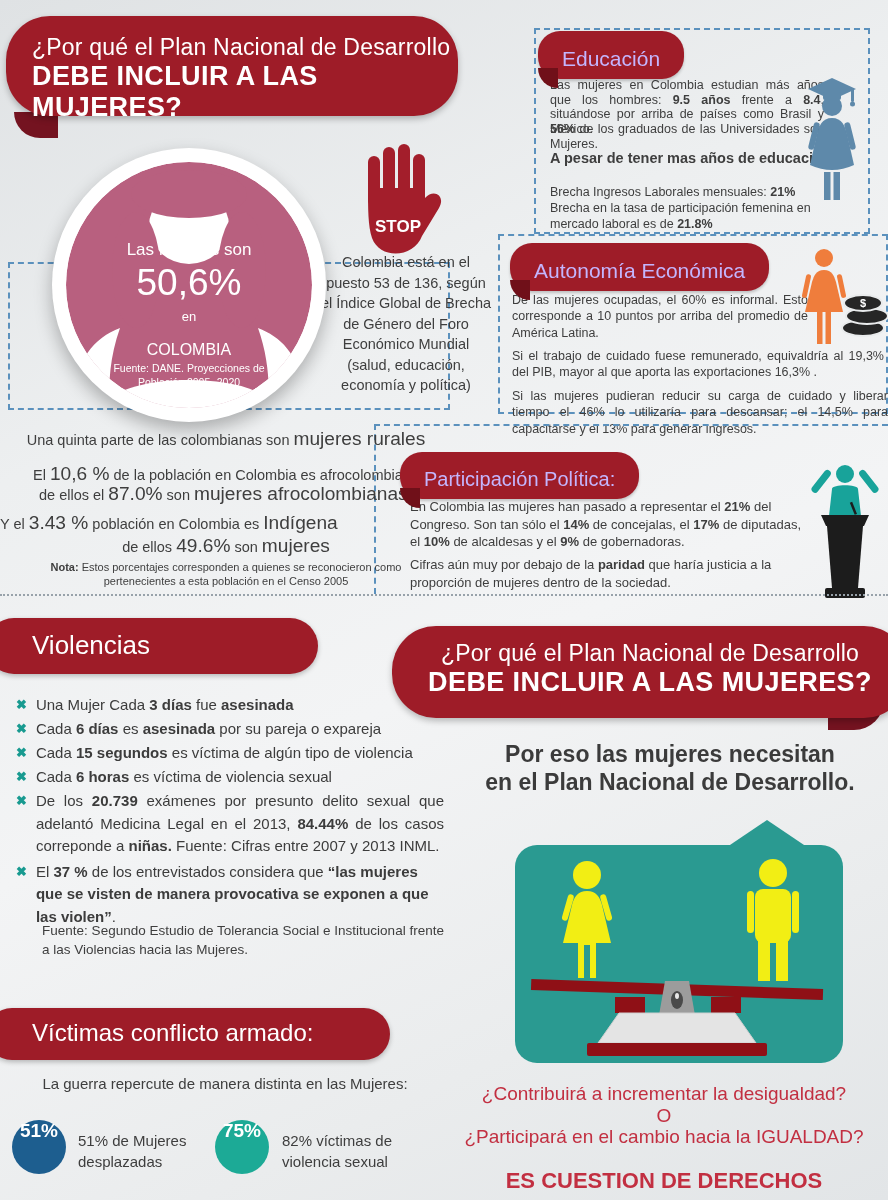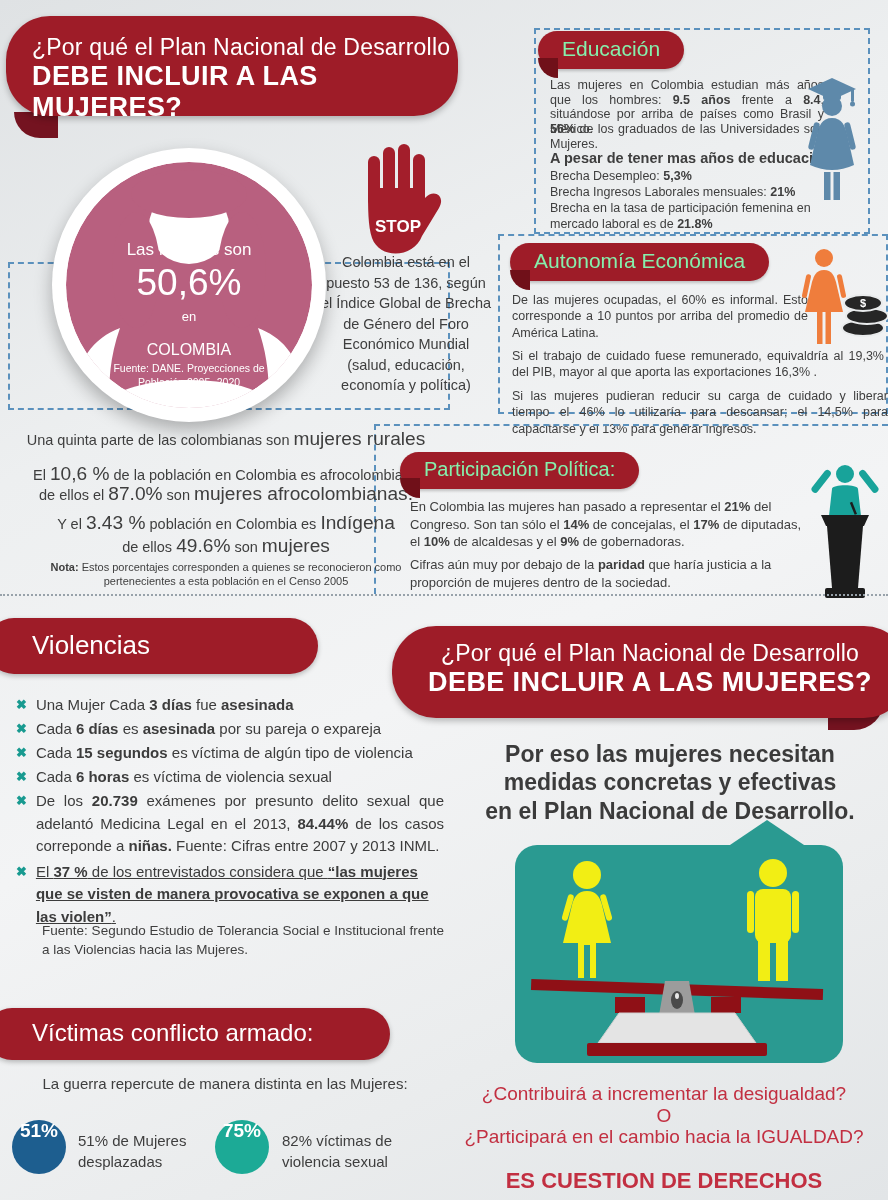--- a/index.html
+++ b/index.html
@@ -13,21 +13,21 @@
   
   .banner{position:absolute;background:#9e1c28;color:#fff;border-radius:44px;z-index:3;
           box-shadow:0 3px 6px rgba(0,0,0,.25);}
   .banner .l1{font-size:23px;letter-spacing:.2px;}
   .banner .l2{font-size:27px;font-weight:bold;letter-spacing:.4px;}
   .banner1-fold{position:absolute;left:14px;top:112px;width:44px;height:26px;background:#741320;
           border-radius:0 0 0 40px;z-index:2;}
   .banner2-fold{position:absolute;left:828px;top:700px;width:56px;height:30px;background:#741320;
           border-radius:0 0 44px 0;z-index:2;}
   
-  .ribbon{position:absolute;background:#9e1c28;color:#86efac;border-radius:22px;padding:6px 24px 8px;
+  .ribbon{position:absolute;background:#9e1c28;color:#c4b5fd;border-radius:22px;padding:16px 24px 8px;
           white-space:nowrap;z-index:2;box-shadow:0 2px 3px rgba(0,0,0,.2);}
   .ribbon::before{content:"";position:absolute;left:0;bottom:-9px;width:20px;height:20px;
           background:#701019;border-radius:0 0 0 20px;z-index:-1;}
   .ribbon-lg{position:absolute;background:#9e1c28;color:#fff;border-radius:34px;z-index:2;
           box-shadow:0 2px 5px rgba(0,0,0,.25);}
   
   .dashbox{position:absolute;border:2px dashed #5b91bd;}
   .dotdiv{position:absolute;border-top:2px dotted #98a2aa;}
   
   ul.blist{list-style:none;margin:0;padding:0;}
@@ -103,21 +103,20 @@
   </svg>
   <div class="abs" style="left:320px;top:252px;width:172px;text-align:center;font-size:14.5px;line-height:1.42;">Colombia está en el puesto 53 de 136, según el Índice Global de Brecha de Género del Foro Económico Mundial (salud, educación, economía y política)</div>
 
   <div class="dashbox" style="left:534px;top:28px;width:332px;height:202px;"></div>
   <div class="ribbon" style="left:538px;top:31px;font-size:21px;">
     <span>Educación</span>
   </div>
   <div class="abs jt" style="left:550px;top:78px;width:274px;font-size:12.5px;line-height:1.17;">Las mujeres en Colombia estudian más años que los hombres: <b>9.5 años</b> frente a <b>8.4</b>, situándose por arriba de países como Brasil y México.</div>
   <div class="abs jt" style="left:550px;top:122px;width:274px;font-size:12.5px;line-height:1.17;"><b>56%</b> de los graduados de las Universidades son Mujeres.</div>
   <div class="abs" style="left:550px;top:150px;width:312px;font-size:14.5px;font-weight:bold;">A pesar de tener mas años de educación:</div>
-  <div class="abs" style="left:550px;top:168px;width:312px;font-size:12.5px;line-height:1.3;">Brecha Desempleo: <b>5,3%</b></div>
   <div class="abs" style="left:550px;top:184px;width:312px;font-size:12.5px;line-height:1.3;">Brecha Ingresos Laborales mensuales: <b>21%</b></div>
   <div class="abs" style="left:550px;top:200px;width:312px;font-size:12.5px;line-height:1.3;">Brecha en la tasa de participación femenina en mercado laboral es de <b>21.8%</b></div>
   <svg class="abs" style="left:800px;top:72px;" width="64" height="132" viewBox="0 0 64 132">
     <g fill="#5e89aa">
       <circle cx="32" cy="34" r="10"></circle>
       <polygon points="8,17 32,6 56,17 32,28"></polygon>
       <rect x="23" y="20" width="18" height="8" rx="2"></rect>
       <rect x="51" y="16" width="3" height="14" rx="1.5"></rect>
       <circle cx="52.5" cy="32" r="2.5"></circle>
       <path d="M32,46 C22,46 19,54 17,62 L10,93 Q32,103 54,93 L47,62 C45,54 42,46 32,46 Z"></path>
@@ -169,21 +168,21 @@
       <rect x="44" y="40" width="2.5" height="13" transform="rotate(-22 45 46)"></rect>
       <polygon points="13,53 61,53 56,64 18,64"></polygon>
       <polygon points="19,64 55,64 50,126 24,126"></polygon>
       <rect x="17" y="126" width="40" height="10" rx="2"></rect>
     </g>
   </svg>
 
   <div class="abs" style="left:0px;top:428px;width:452px;text-align:center;font-size:14.5px;">Una quinta parte de las colombianas son <span class="big">mujeres rurales</span></div>
   <div class="abs" style="left:0px;top:460px;width:452px;text-align:center;font-size:14.5px;line-height:1.45;">El <span class="big">10,6 %</span> de la población en Colombia es afrocolombiana</div>
   <div class="abs" style="left:0px;top:483px;width:452px;text-align:center;font-size:14.5px;">de ellos el <span class="big">87.0%</span>  son <span class="big">mujeres afrocolombianas.</span></div>
-  <div class="abs" style="left:0px;top:512px;width:452px;text-align:center;font-size:14.5px;">Y el <span class="big">3.43 %</span> población en Colombia es <span class="big">Indígena</span></div>
+  <div class="abs" style="left:0px;top:512px;width:452px;font-size:14.5px;">Y el <span class="big">3.43 %</span> población en Colombia es <span class="big">Indígena</span></div>
   <div class="abs" style="left:0px;top:535px;width:452px;text-align:center;font-size:14.5px;">de ellos <span class="big">49.6%</span> son <span class="big">mujeres</span></div>
   <div class="abs" style="left:30px;top:560px;width:392px;text-align:center;font-size:11px;line-height:1.3;"><b>Nota:</b> Estos porcentajes corresponden a quienes se reconocieron como pertenecientes a esta población en el Censo 2005</div>
 
   <div class="dotdiv" style="left:0;top:594px;width:888px;"></div>
 
   <div class="ribbon-lg" style="left:-14px;top:618px;width:332px;height:56px;">
     <div style="padding:12px 0 0 46px;font-size:26px;">Violencias</div>
   </div>
   <ul class="blist abs" style="left:16px;top:694px;width:428px;">
     <li>
@@ -201,34 +200,33 @@
     <li>
       <span class="blt">✖</span>
       <span class="btxt">Cada <b>6 horas</b> es víctima de violencia sexual</span>
       </li>
     <li>
       <span class="blt">✖</span>
       <span class="btxt jt" style="line-height:1.5;">De los <b>20.739</b> exámenes por presunto delito sexual que adelantó Medicina Legal en el 2013, <b>84.44%</b> de los casos correponde a <b>niñas.</b> Fuente: Cifras entre 2007 y 2013 INML.</span>
       </li>
     <li>
       <span class="blt">✖</span>
-      <span class="btxt" style="line-height:1.5;text-decoration:underline;">El <b>37 %</b> de los  entrevistados considera que <b>“las mujeres que se visten de manera provocativa se exponen a que las violen”</b>.</span>
+      <span class="btxt" style="line-height:1.5;">El <b>37 %</b> de los  entrevistados considera que <b>“las mujeres que se visten de manera provocativa se exponen a que las violen”</b>.</span>
       </li>
   </ul>
   <div class="abs jt" style="left:42px;top:922px;width:402px;font-size:13.5px;line-height:1.4;">Fuente: Segundo Estudio de Tolerancia Social e Institucional frente a las Violencias hacia las Mujeres.</div>
 
   <div class="banner2-fold"></div>
   <div class="banner" style="left:392px;top:626px;width:516px;height:92px;padding-top:14px;box-sizing:border-box;text-align:center;">
     <div class="l1">¿Por qué el Plan Nacional de Desarrollo</div>
     <div class="l2">DEBE INCLUIR A LAS MUJERES?</div>
   </div>
 
   <div class="abs" style="left:458px;top:740px;width:424px;text-align:center;font-size:23px;font-weight:bold;color:#3b3b3b;line-height:1.23;">
     <div>Por eso las mujeres necesitan</div>
-    <div>medidas concretas y efectivas</div>
     <div>en el Plan Nacional de Desarrollo.</div>
   </div>
 
   <div class="scene">
     <div class="roof"></div>
     <svg width="328" height="218" viewBox="0 0 328 218" style="position:absolute;left:0;top:0;">
 
       <g fill="#f2ee14">
         <circle cx="72" cy="30" r="14"></circle>
         <rect x="50" y="49" width="6" height="27" rx="3" transform="rotate(16 53 62)"></rect>

